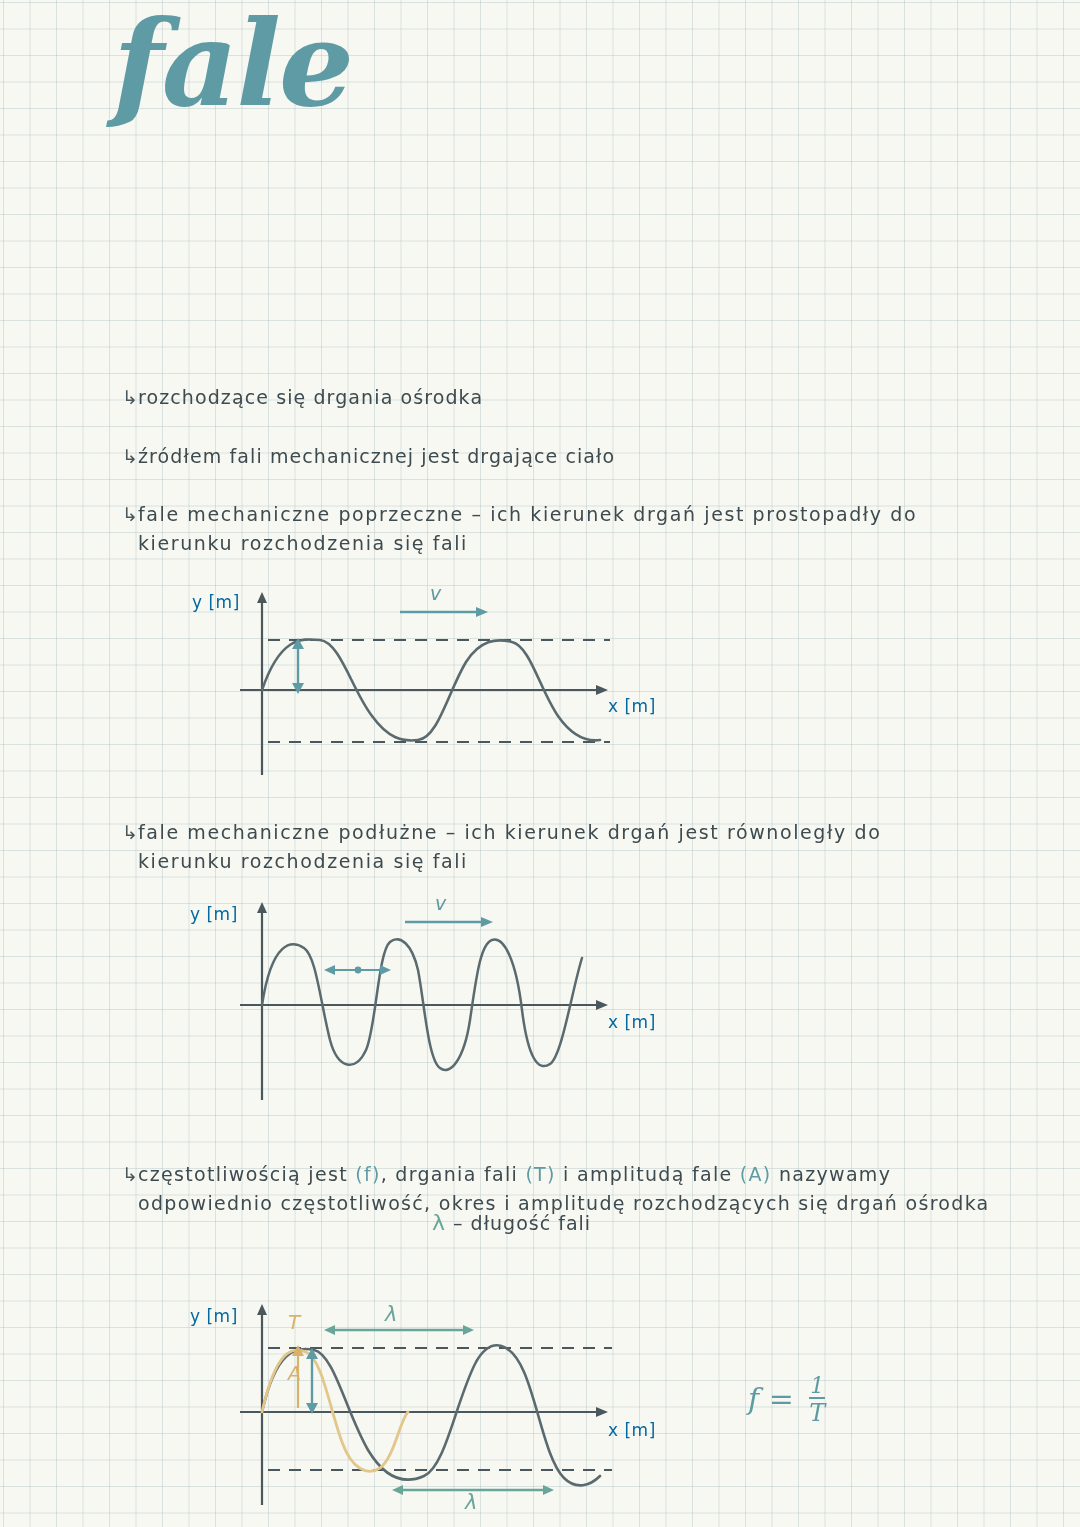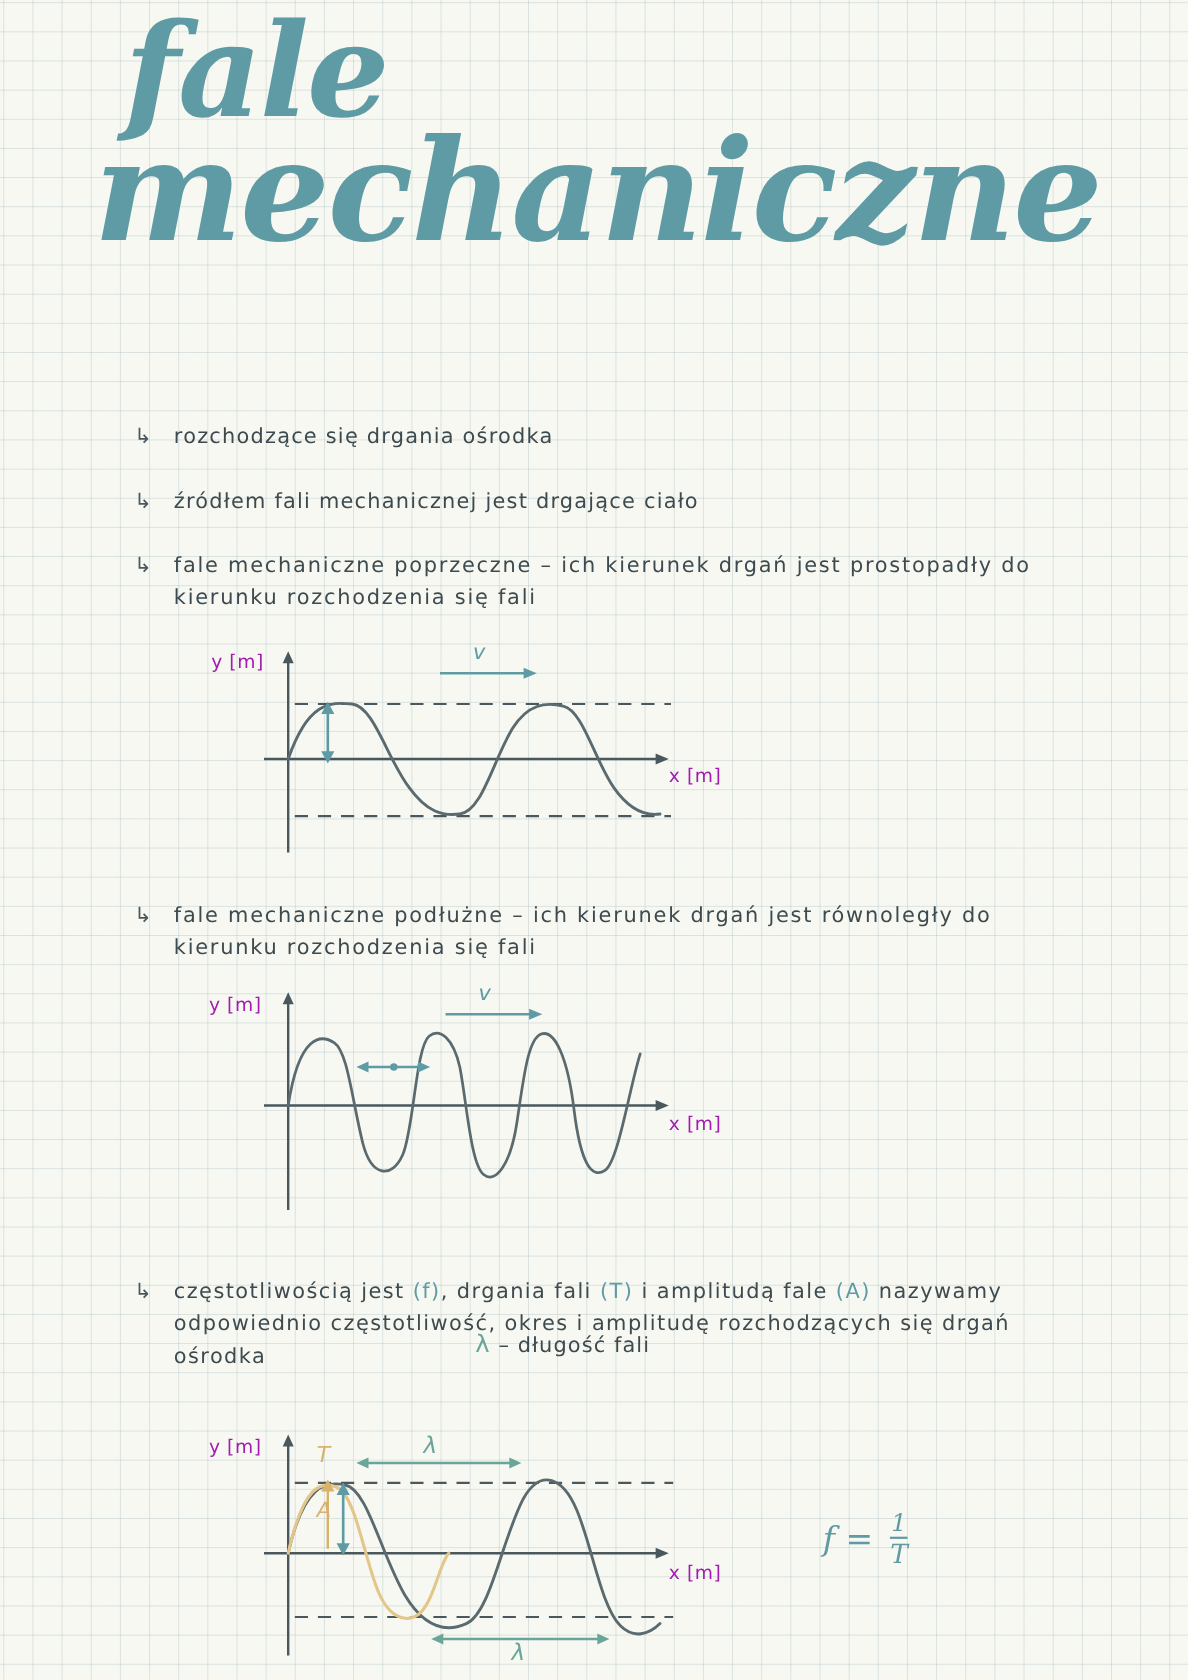--- a/index.html
+++ b/index.html
@@ -68,32 +68,32 @@
   }
   .arrow-glyph {
     color: #4a585d;
     font-size: 19px;
     position: absolute;
     left: 0;
     top: 0;
   }
   .btext {
     display: block;
-    margin-left: 36px;
+    margin-left: 16px;
   }
   .accent { color: #5f9ba4; }
 
   
   .fig {
     position: absolute;
   }
   .axis-label {
     position: absolute;
     font-size: 17px;
-    color: #a21caf;
+    color: #0369a1;
     letter-spacing: 0.5px;
   }
   .vlabel {
     position: absolute;
     font-size: 19px;
     color: #5f9ba4;
     font-style: italic;
   }
   .formula {
     position: absolute;
@@ -115,21 +115,20 @@
 </style>
 </head>
 <body>
 
 <div id="paper"></div>
 
 <div class="content">
 
   <div class="title-wrap">
     <div class="title-line title-line1">fale</div>
-    <div class="title-line title-line2">mechaniczne</div>
   </div>
 
   <div class="bullet" style="left:122px; top:383px; width:800px;">
     <span class="arrow-glyph">↳</span>
     <span class="btext">rozchodzące się drgania ośrodka</span>
   </div>
 
   <div class="bullet" style="left:122px; top:442px; width:830px;">
     <span class="arrow-glyph">↳</span>
     <span class="btext">źródłem fali mechanicznej jest drgające ciało</span>

